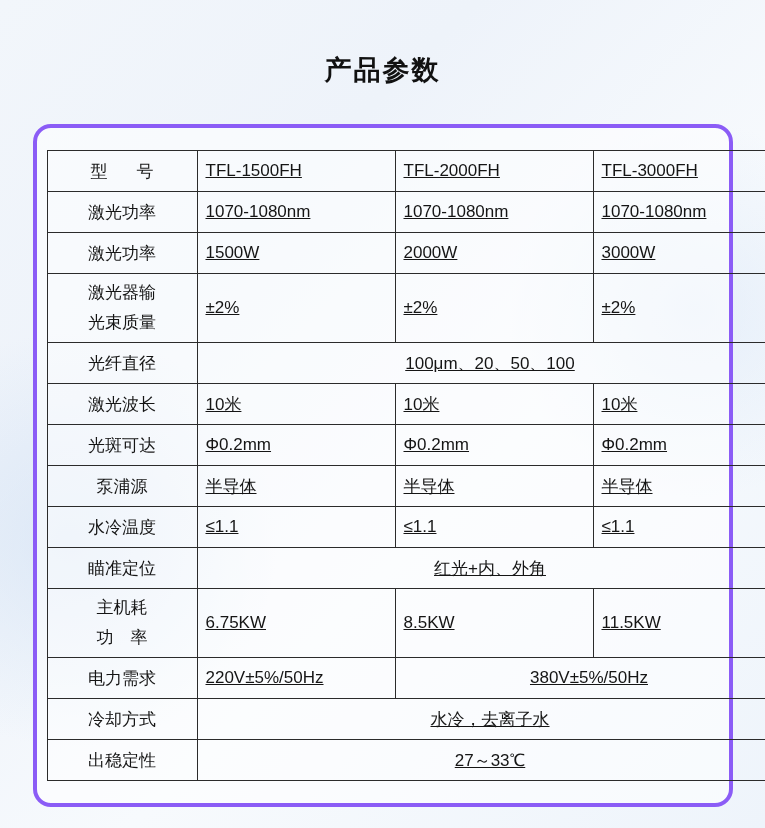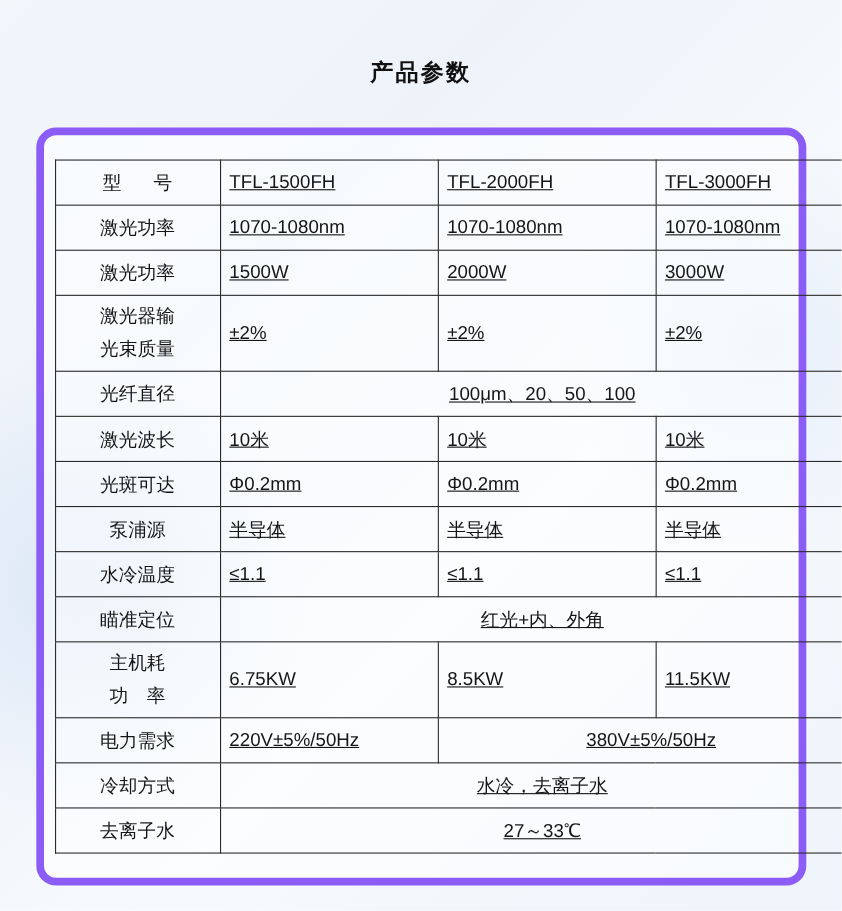--- a/index.html
+++ b/index.html
@@ -28,36 +28,36 @@
     position: absolute;
     width: 380px;
     height: 380px;
     right: -120px;
     top: 120px;
     background: radial-gradient(circle at 50% 50%, rgba(214,228,246,0.5) 0%, rgba(240,246,252,0) 70%);
     pointer-events: none;
   }
   .page-title {
     text-align: center;
-    font-size: 21px;
+    font-size: 27px;
     font-weight: bold;
     letter-spacing: 2px;
     color: #111;
     margin-top: 52px;
     position: relative;
     z-index: 2;
   }
   .table-card {
     position: relative;
     z-index: 2;
     margin: 36px auto 0 auto;
     width: 700px;
     box-sizing: border-box;
     background: rgba(255,255,255,0.55);
-    border: 7px solid #8b5cf6;
+    border: 4px solid #8b5cf6;
     border-radius: 18px;
     padding: 22px 10px 22px 10px;
   }
   table.spec {
     border-collapse: collapse;
     width: 676px;
     margin: 0 auto;
     table-layout: fixed;
   }
   table.spec td {
@@ -183,18 +183,18 @@
       <tr>
         <td class="label">电力需求</td>
         <td class="val">220V±5%/50Hz</td>
         <td class="val center" colspan="2">380V±5%/50Hz</td>
       </tr>
       <tr>
         <td class="label">冷却方式</td>
         <td class="val center" colspan="3">水冷，去离子水</td>
       </tr>
       <tr>
-        <td class="label tall">去离子水</td>
+        <td class="label tall">出稳定性</td>
         <td class="val center tall" colspan="3">27～33℃</td>
       </tr>
     </tbody>
   </table>
 </div>
 
 </body></html>

